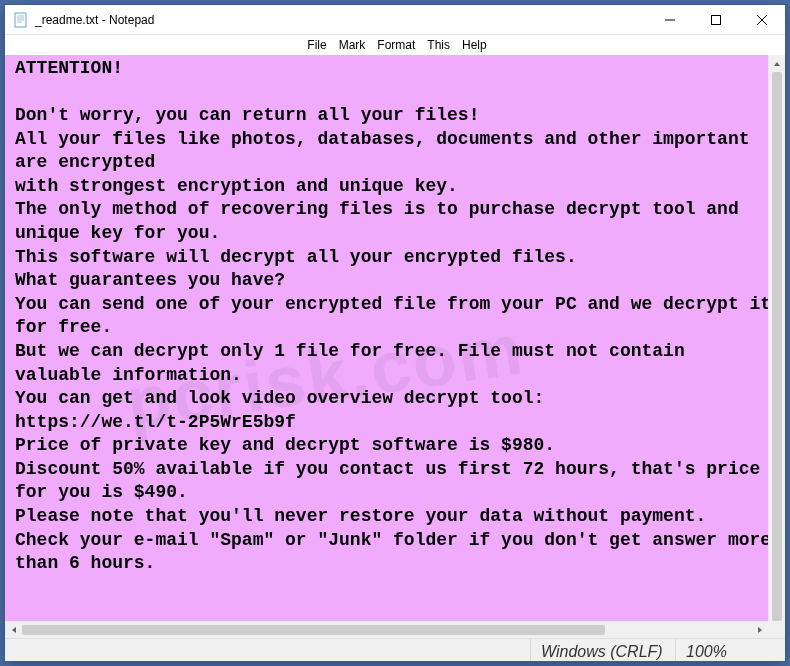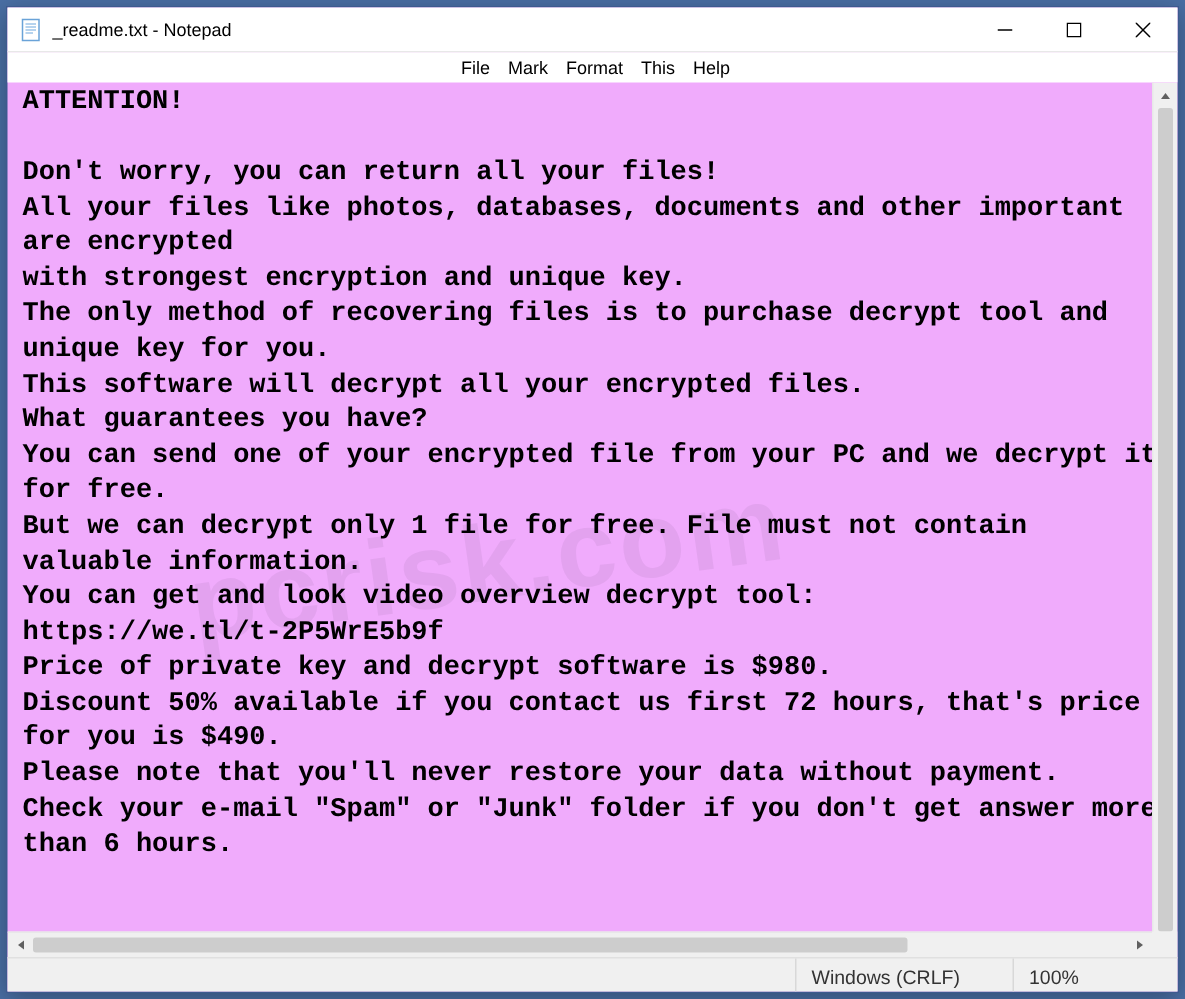--- a/index.html
+++ b/index.html
@@ -16,21 +16,21 @@
     .menuitem { padding: 2px 6px; }
     .content-inner { padding: 2px 6px 6px 10px; white-space: pre-wrap; font-family: Consolas, 'Courier New', monospace; font-size: 18px; line-height: 1.31; color: #000; height: 100%; font-weight: bold; }
     .scrollbars { position: absolute; right: 0; top: 0; width: 17px; height: 100%; background: #f0f0f0; border-left: 1px solid #e8e8e8; display: flex; flex-direction: column; }
     .scroll-up, .scroll-down { height: 17px; display: flex; align-items: center; justify-content: center; }
     .scroll-thumb { flex: 1; margin: 0 3px; background: #cdcdcd; border-radius: 2px; }
     .hscroll { position: absolute; bottom: 0; left: 0; right: 17px; height: 17px; background: #f0f0f0; border-top: 1px solid #e8e8e8; display: flex; }
     .scroll-left, .scroll-right { width: 17px; display: flex; align-items: center; justify-content: center; }
     .hscroll-track { flex: 1; position: relative; }
     .hscroll-thumb { position: absolute; left: 0; top: 3px; bottom: 3px; width: 80%; background: #cdcdcd; border-radius: 2px; }
     .corner { position: absolute; right: 0; bottom: 0; width: 17px; height: 17px; background: #f0f0f0; }
-    .statusbar { height: 23px; background: #f0f0f0; border-top: 1px solid #e0e0e0; display: flex; font-size: 13px; color: #333; }
+    .statusbar { height: 23px; background: #f0f0f0; border-top: 1px solid #e0e0e0; display: flex; font-size: 16px; color: #333; font-style: italic; }
     .status-cell { border-left: 1px solid #d8d8d8; padding: 3px 10px 0 10px; display: flex; align-items: center; }
     .status-spacer { flex: 1; }
     .content-wrap { flex: 1; position: relative; overflow: hidden; }
     .watermark { position: absolute; font-size: 72px; font-weight: bold; color: rgba(0,0,0,0.05); transform: rotate(-8deg); top: 280px; left: 120px; pointer-events: none; letter-spacing: 2px; font-family: Arial, sans-serif; }
   </style>
 </head>
 <body>
 
 <div class="window">
   <div class="titlebar">

